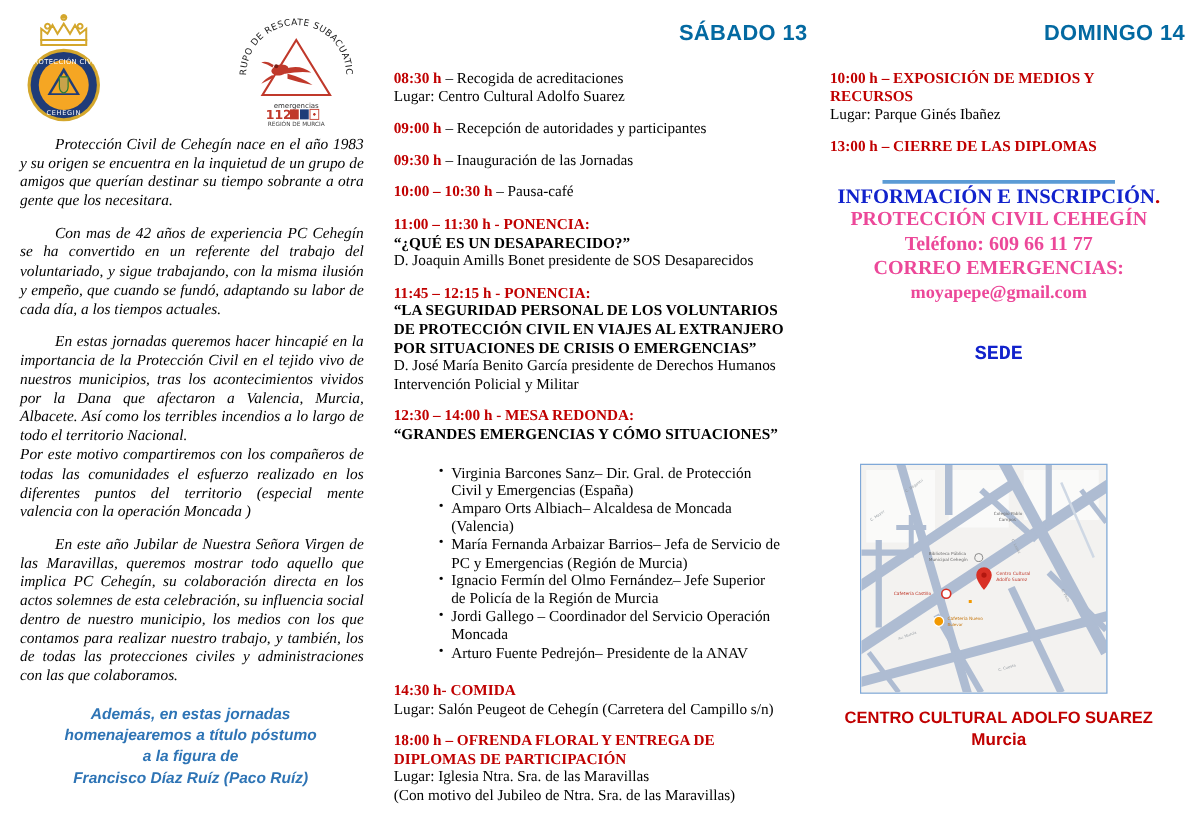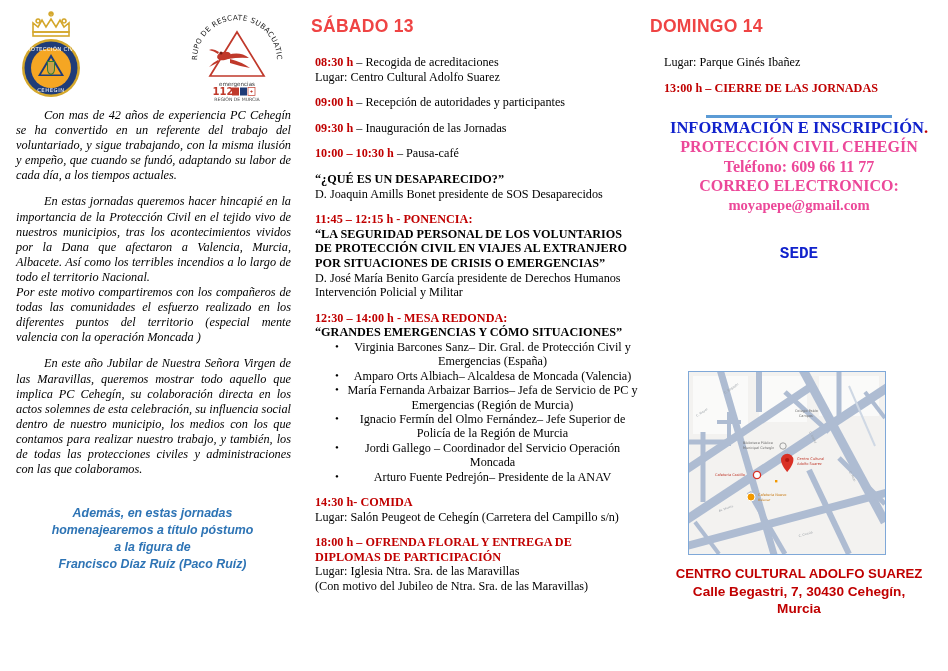--- a/index.html
+++ b/index.html
@@ -64,39 +64,39 @@
     color: #000;
   }
   .intro p {
     margin: 0 0 11px 0;
     text-indent: 28px;
   }
   .intro p.noindent { text-indent: 0; }
   .intro p.tight { margin-bottom: 0; }
 
   .homenaje {
-    margin-top: 28px;
+    margin-top: 14px;
     text-align: center;
     color: #2E74B5;
     font-family: "Liberation Sans", sans-serif;
     font-style: italic;
     font-weight: bold;
     font-size: 12.4px;
     line-height: 17px;
     padding: 0 16px;
   }
   .homenaje div { white-space: nowrap; }
 
   
   .day-title {
-    text-align: left;
+    text-align: right;
     font-family: "Liberation Sans", sans-serif;
     font-weight: bold;
     font-size: 17.5px;
-    color: #ef4444;
+    color: #0369a1;
     letter-spacing: 0.3px;
     padding-top: 16px;
   }
 
   
   .sched {
     padding: 0 6px 0 4px;
     font-family: "Liberation Serif", serif;
     font-size: 12.2px;
     line-height: 14.6px;
@@ -111,24 +111,23 @@
   .sched .plain { color: #000; }
   .sched .title-it {
     font-weight: bold;
     color: #000;
   }
   .sched .red-caps {
     color: #C00000;
     font-weight: bold;
   }
   .sched ul {
-    margin: 0;
+    margin: 16px;
     padding-left: 20px;
     list-style: none;
-    text-align: center;
   }
   .sched ul li {
     position: relative;
     padding-left: 10px;
     margin: 0 0 0 0;
     line-height: 14.4px;
   }
   .sched ul li:before {
     content: "\2022";
     position: absolute;
@@ -259,20 +258,21 @@
           <rect x="44" y="85.5" width="7" height="8" fill="#C0392B"></rect>
           <rect x="52" y="85.5" width="7" height="8" fill="#1F3C78"></rect>
           <rect x="60" y="85.5" width="7" height="8" fill="#ffffff" stroke="#C0392B" stroke-width="0.7"></rect>
           <path d="M62.4 89.5 h2.2 M63.5 88.4 v2.2" stroke="#C0392B" stroke-width="1.1"></path>
           <text x="49" y="99" font-family="DejaVu Sans, sans-serif" font-size="4.6" fill="#444" text-anchor="middle">REGIÓN DE MURCIA</text>
         </svg>
       </div>
     </div>
 
     <div class="intro">
+      <p>Protección Civil de Cehegín nace en el año 1983 y su origen se encuentra en la inquietud de un grupo de amigos que querían destinar su tiempo sobrante a otra gente que los necesitara.</p>
       <p>Con mas de 42 años de experiencia  PC Cehegín se ha convertido en un referente del trabajo del voluntariado, y sigue trabajando, con  la misma ilusión y empeño, que cuando se fundó, adaptando su labor de cada día, a los tiempos actuales.</p>
       <p class="tight">En estas jornadas queremos hacer hincapié en la importancia de la Protección Civil en el tejido vivo de nuestros municipios, tras los  acontecimientos vividos por la Dana que afectaron a Valencia, Murcia, Albacete. Así como los terribles incendios a lo largo de todo el territorio Nacional.</p>
       <p class="noindent">Por este motivo compartiremos con los compañeros de todas las comunidades el esfuerzo realizado en los diferentes puntos del territorio (especial mente valencia con la operación Moncada )</p>
       <p>En este año Jubilar de Nuestra Señora Virgen de las Maravillas, queremos mostrar todo aquello que implica PC Cehegín, su colaboración directa en los actos solemnes de esta celebración, su influencia social dentro de nuestro municipio, los medios con los que contamos para realizar nuestro trabajo, y también, los de todas las protecciones civiles y administraciones con las que colaboramos.</p>
     </div>
 
     <div class="homenaje">
       <div>Además, en estas jornadas</div>
       <div>homenajearemos a título póstumo</div>
       <div>a la figura de</div>
@@ -304,20 +304,23 @@
         </div>
       </div>
 
       <div class="block">
         <div>
           <span class="time">10:00 – 10:30 h</span><span class="dash-line"> – </span><span class="plain">Pausa-café</span>
         </div>
       </div>
 
       <div class="block">
+        <div>
+          <span class="time">11:00 – 11:30 h</span><span class="time"> - </span><span class="red-caps">PONENCIA:</span>
+        </div>
         <div class="title-it">“¿QUÉ ES UN DESAPARECIDO?”</div>
         <div class="plain">D. Joaquin Amills Bonet presidente de SOS Desaparecidos</div>
       </div>
 
       <div class="block">
         <div>
           <span class="time">11:45 – 12:15 h</span><span class="time"> - </span><span class="red-caps">PONENCIA:</span>
         </div>
         <div class="title-it">“LA SEGURIDAD PERSONAL DE LOS VOLUNTARIOS DE PROTECCIÓN CIVIL EN VIAJES AL EXTRANJERO POR SITUACIONES DE CRISIS O EMERGENCIAS”</div>
         <div class="plain">D. José María Benito García presidente de Derechos Humanos Intervención Policial y Militar</div>
@@ -354,37 +357,40 @@
       </div>
 
     </div>
   </div>
 
   <div class="col-right">
     <div class="day-title">DOMINGO 14</div>
 
     <div class="sched" style="margin-top:18px; padding-left:14px;">
       <div class="block">
+        <div>
+          <span class="time">10:00 h</span><span class="time"> – </span><span class="red-caps">EXPOSICIÓN DE MEDIOS Y RECURSOS</span>
+        </div>
         <div class="plain">Lugar: Parque Ginés Ibañez</div>
       </div>
 
       <div class="block">
         <div>
-          <span class="time">13:00 h</span><span class="time"> – </span><span class="red-caps">CIERRE DE LAS JORNADAS</span>
+          <span class="time">13:00 h</span><span class="time"> – </span><span class="red-caps">CIERRE DE LAS DIPLOMAS</span>
         </div>
       </div>
     </div>
 
     <div class="hr-blue"></div>
 
     <div class="info-box">
       <div class="info-head"><span>INFORMACIÓN E INSCRIPCIÓN</span><span class="dot">.</span></div>
       <div class="info-line">PROTECCIÓN CIVIL CEHEGÍN</div>
       <div class="info-line">Teléfono: 609 66 11 77</div>
-      <div class="info-line">CORREO ELECTRONICO:</div>
+      <div class="info-line">CORREO EMERGENCIAS:</div>
       <div class="info-line small">moyapepe@gmail.com</div>
     </div>
 
     <div class="sede-title">SEDE</div>
 
     <div class="map-wrap">
       <svg viewBox="0 0 196 182" width="196" height="182">
         <rect x="0" y="0" width="196" height="182" fill="#F3F2F0"></rect>
 
         <g fill="#FAFAF9">
@@ -443,18 +449,17 @@
           <text x="120" y="60" transform="rotate(62 120 60)">C. Lopez</text>
           <text x="30" y="140" transform="rotate(-20 30 140)">Av. Murcia</text>
           <text x="110" y="165" transform="rotate(-16 110 165)">C. Cuesta</text>
           <text x="160" y="100" transform="rotate(62 160 100)">C. Pozo</text>
         </g>
       </svg>
     </div>
 
     <div class="venue">
       <div class="v1">CENTRO CULTURAL ADOLFO SUAREZ</div>
-      <div class="v2">Calle Begastri, 7, 30430 Cehegín,</div>
       <div class="v2">Murcia</div>
     </div>
   </div>
 
 </div>
 
 </body></html>

